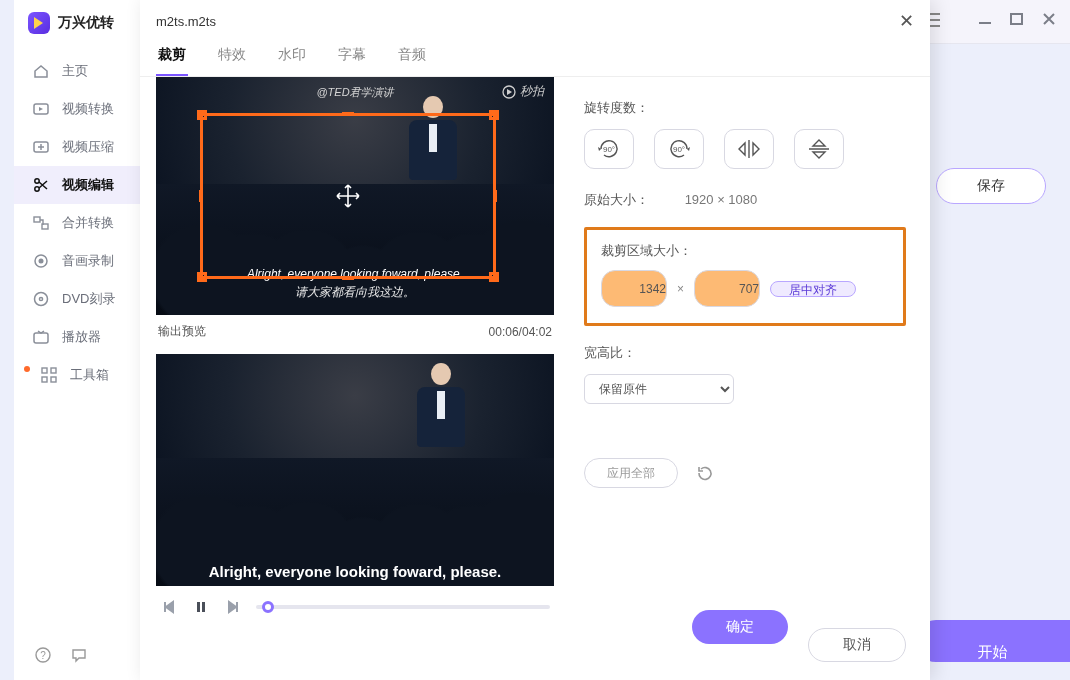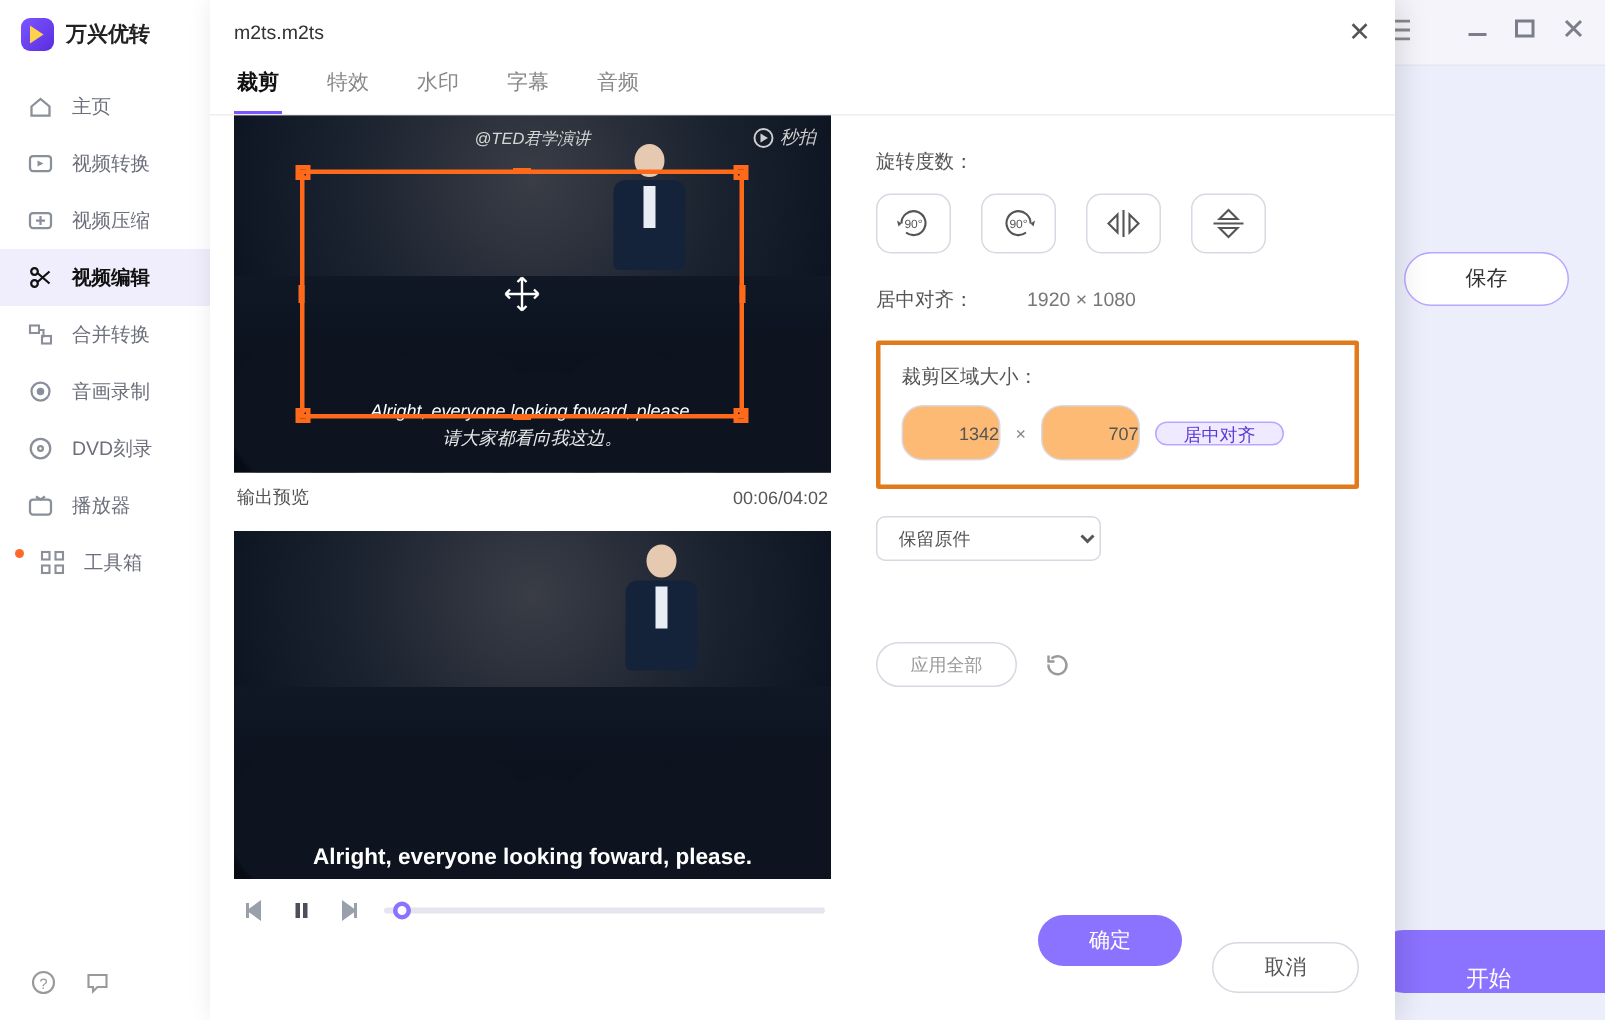--- a/index.html
+++ b/index.html
@@ -1,20 +1,20 @@
 <!DOCTYPE html>
 <html><head>
 <meta charset="utf-8">
 <style>
   * { box-sizing: border-box; margin: 0; padding: 0; font-family: "Microsoft YaHei", Arial, sans-serif; }
   html,body { width:1070px; height:680px; background:#eceffb; overflow:hidden; }
 
   
   .sidebar {
-    position:absolute; left:0; top:0; width:160px; height:680px;
+    position:absolute; left:14px; top:0; width:160px; height:680px;
     background:#ffffff; border-right:1px solid #e8e8ef;
     display:flex; flex-direction:column;
   }
   .logo-row { display:flex; align-items:center; gap:8px; padding:12px 14px 18px; }
   .logo-badge { width:22px; height:22px; border-radius:6px;
     background:linear-gradient(135deg,#7b55ff,#5a2de0); position:relative; }
   .logo-badge::after{content:"";position:absolute;left:6px;top:5px;width:0;height:0;
     border-left:9px solid #ffd24d;border-top:6px solid transparent;border-bottom:6px solid transparent;}
   .logo-name { font-size:14px; font-weight:600; color:#222; }
   .nav { display:flex; flex-direction:column; }
@@ -382,36 +382,37 @@
             </svg>
         </div>
         <div class="rot-btn">
           <svg width="28" height="24">
               <path d="M4 12h20M14 3l-6 6h12zM14 21l-6-6h12z" fill="none" stroke="#555" stroke-width="1.4"></path>
             </svg>
         </div>
       </div>
 
       <div class="kv">
-        <span>居中对齐：</span>
+        <span>原始大小：</span>
         <span class="v">1920 × 1080</span>
       </div>
 
       <div class="crop-box">
         <div class="label" style="margin:0 0 10px">裁剪区域大小：</div>
         <div class="crop-inputs">
           <input class="numfield" value="1342" style="">
           <span class="xsep">×</span>
           <input class="numfield" value="707" style="">
           <button class="center-btn">
             <span>居中对齐</span>
           </button>
         </div>
       </div>
 
+      <div class="label">宽高比：</div>
       <select class="aspect-select">
         <option>保留原件</option>
       </select>
 
       <div class="apply-row">
         <button class="apply-btn">
           <span>应用全部</span>
         </button>
         <span class="reset-ic">
           <svg width="18" height="18">

